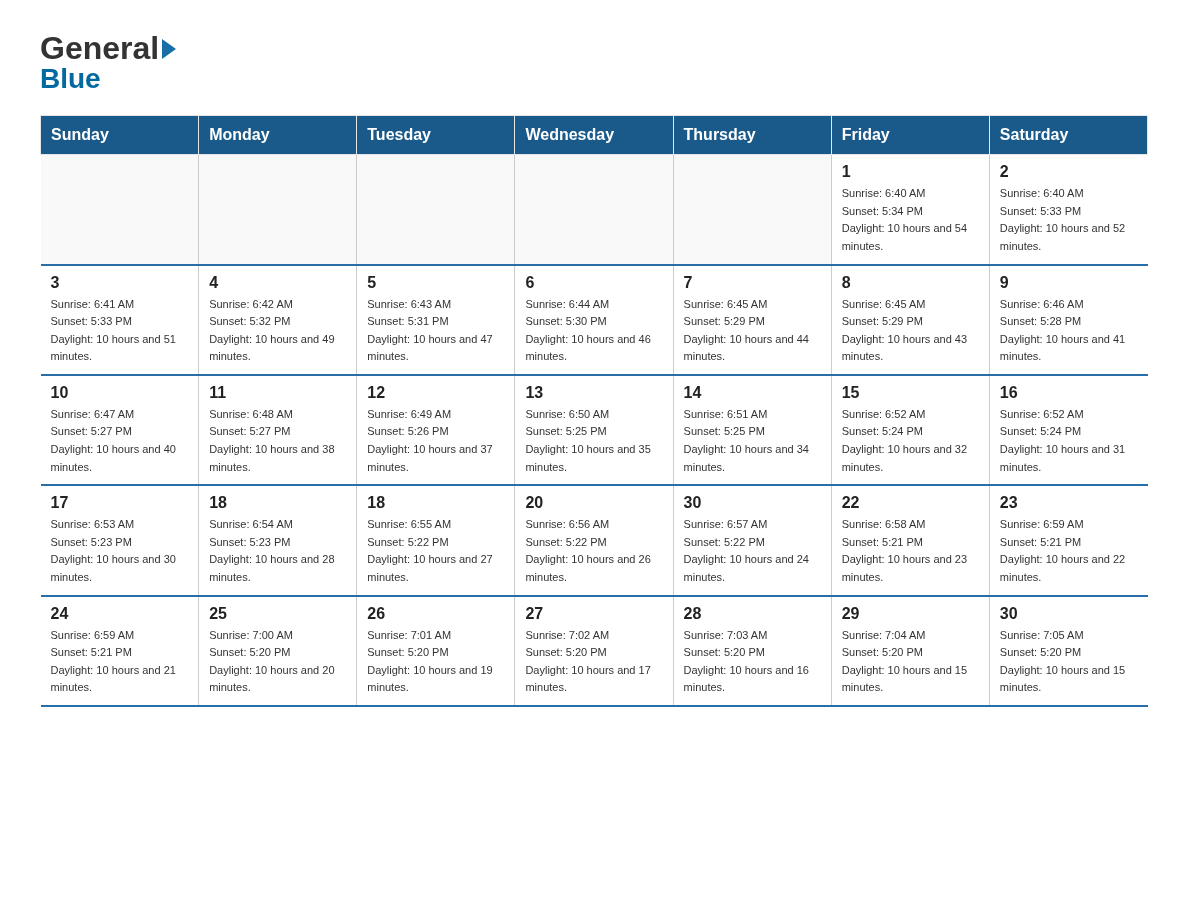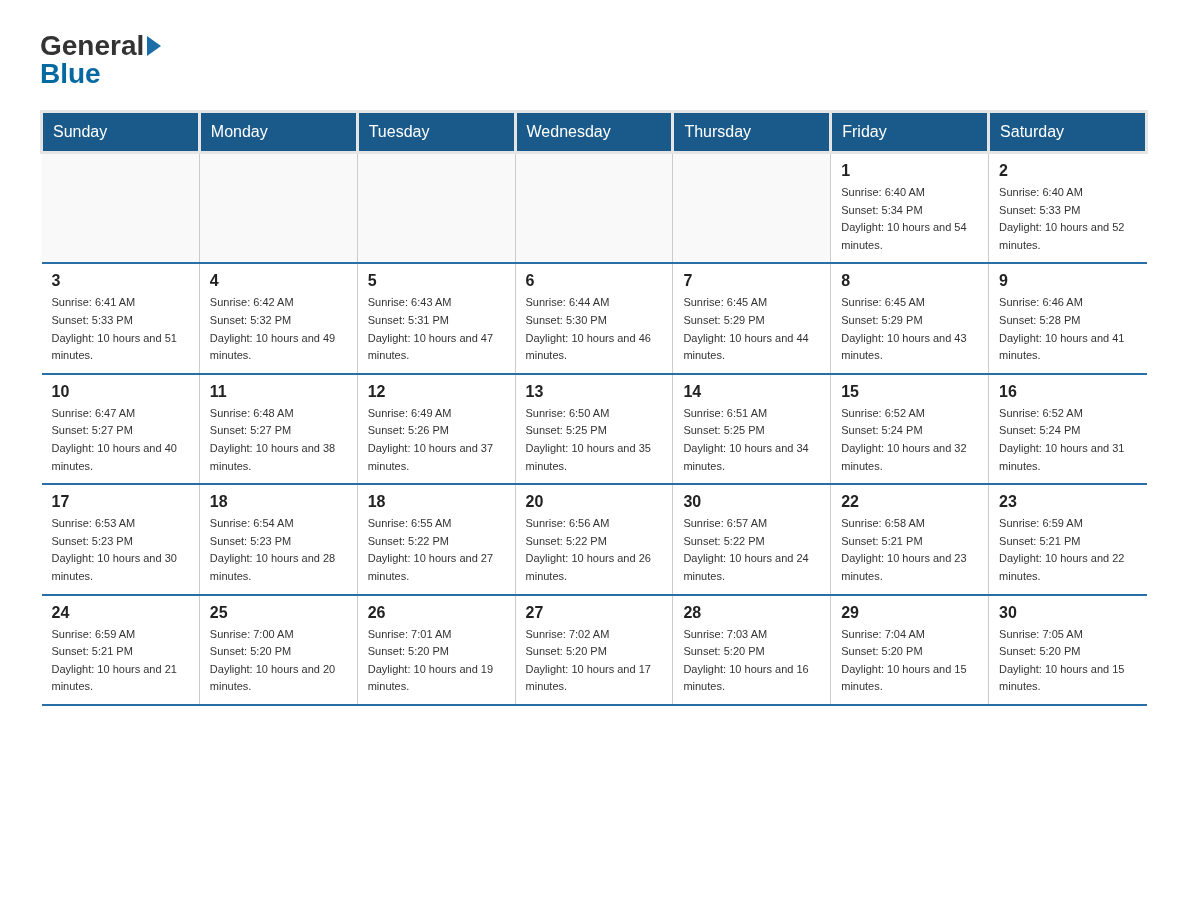--- a/index.html
+++ b/index.html
@@ -15,21 +15,21 @@
       align-items: flex-start;
       justify-content: space-between;
       margin-bottom: 20px;
     }
     .logo {
       display: flex;
       flex-direction: column;
       align-items: flex-start;
     }
     .logo-general {
-      font-size: 28px;
+      font-size: 32px;
       font-weight: bold;
       color: #333;
       display: flex;
       align-items: center;
       gap: 0;
     }
     .logo-general .arrow {
       width: 0;
       height: 0;
       border-left: 14px solid #1a6ea8;
@@ -60,24 +60,24 @@
     table {
       width: 100%;
       border-collapse: collapse;
     }
     thead tr {
       background-color: #1a5a8a;
     }
     thead th {
       color: #fff;
       font-size: 16px;
-      font-weight: normal;
+      font-weight: bold;
       padding: 10px 10px;
       text-align: left;
-      border: 3px solid #e5e5e5;
+      border: 1px solid #e5e5e5;
     }
     tbody tr {
       border-bottom: 2px solid #2a6ea8;
     }
     tbody td {
       vertical-align: top;
       padding: 8px 10px;
       font-size: 13px;
       color: #333;
       border-right: 1px solid #ccc;

